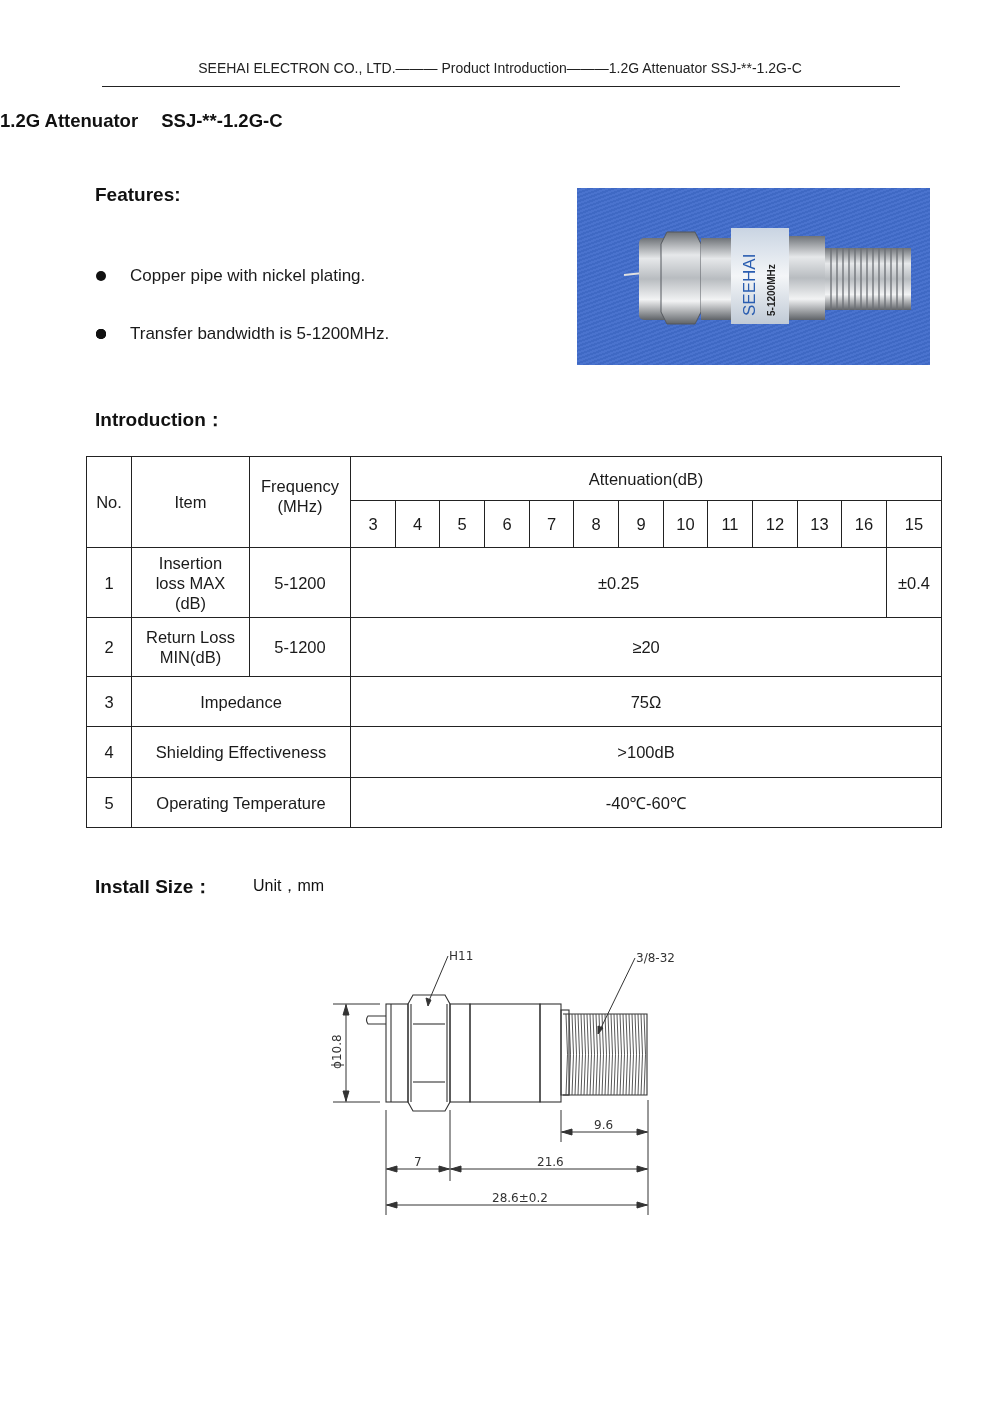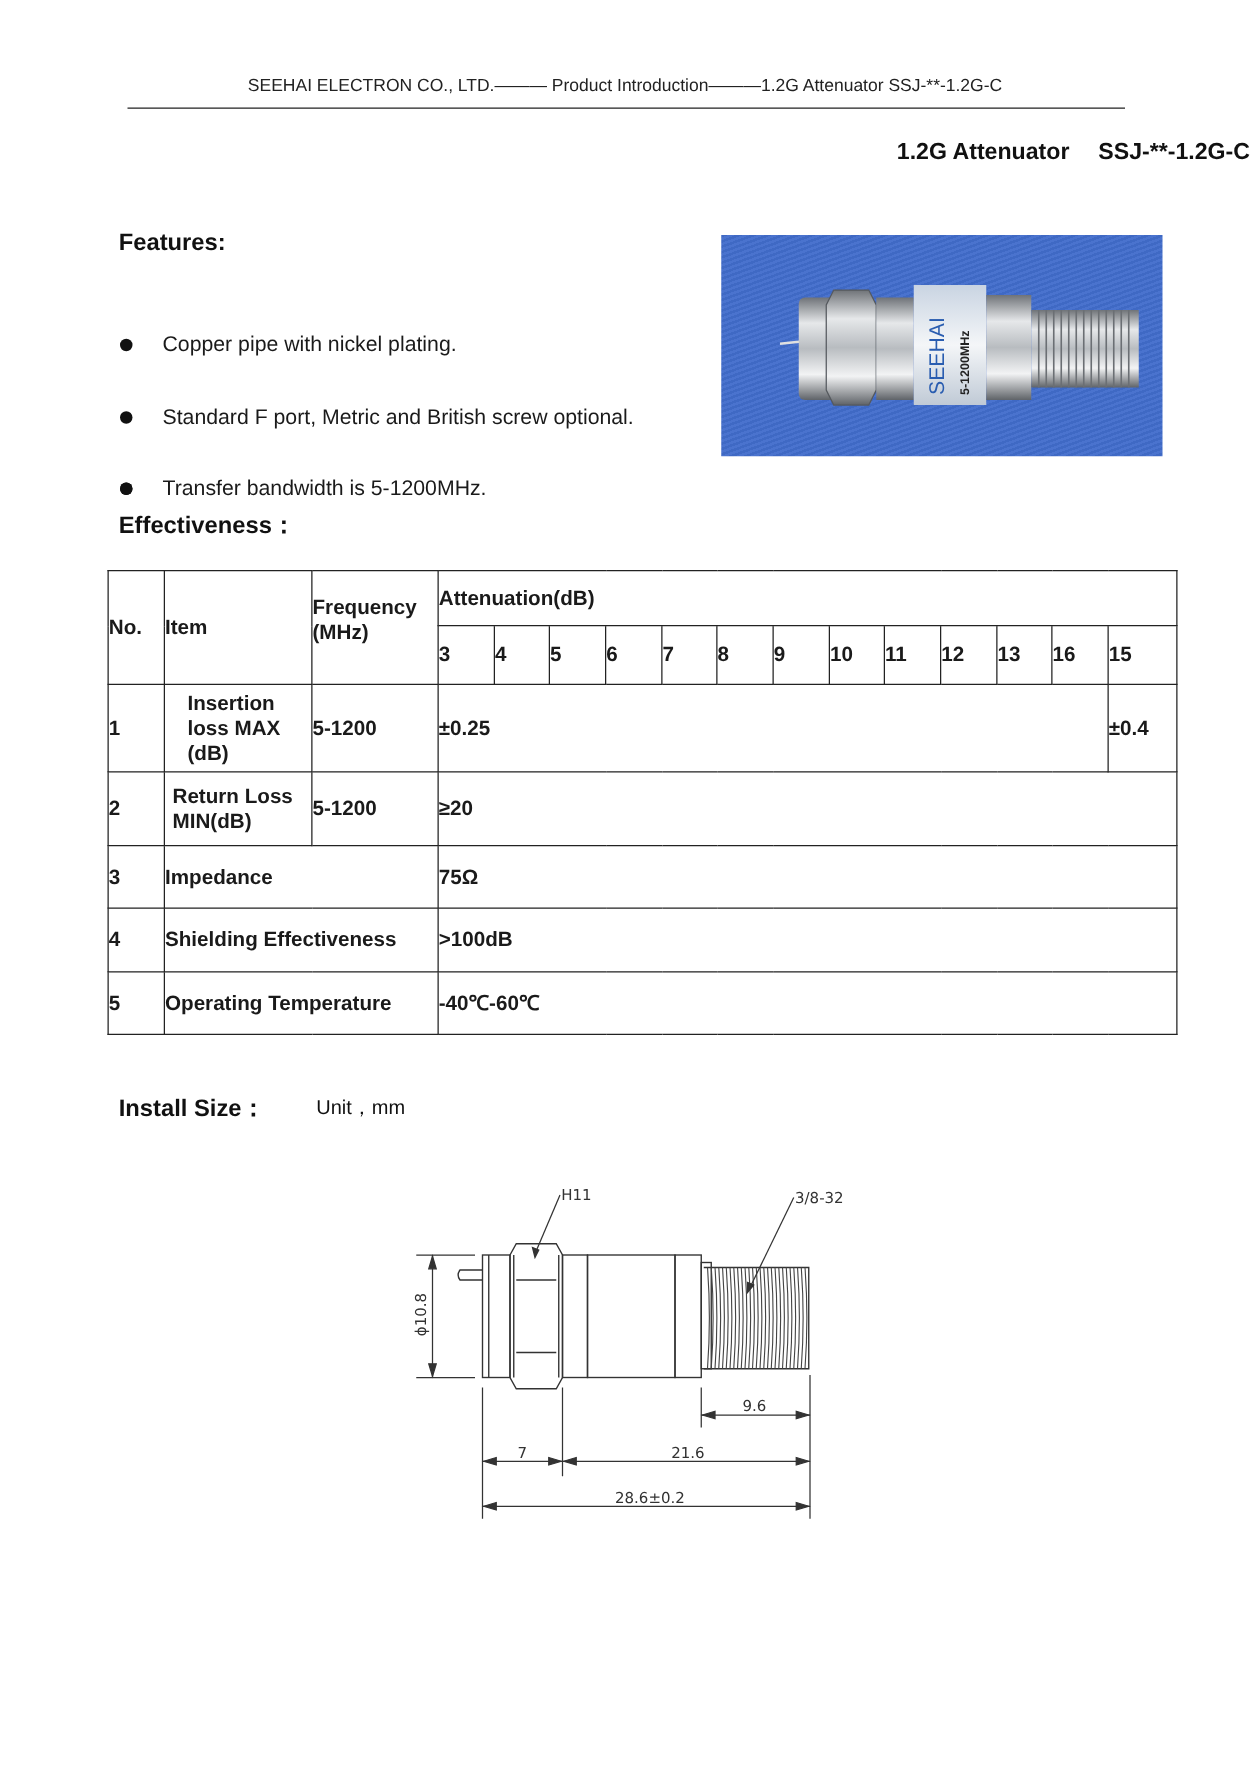--- a/index.html
+++ b/index.html
@@ -2,57 +2,57 @@
 <html><head>
 <meta charset="utf-8">
 <style>
   html, body { margin: 0; padding: 0; background: #ffffff; }
   body { width: 1000px; height: 1415px; position: relative; overflow: hidden;
          font-family: "Liberation Sans", sans-serif; color: #111; }
   .header-line { position: absolute; left: 0; width: 1000px; top: 60px; text-align: center;
                  font-size: 14px; color: #222; }
   .header-rule { position: absolute; left: 102px; width: 798px; top: 86px; height: 0;
                  border-top: 1.5px solid #222; }
-  .doc-title { position: absolute; top: 110px; left: 0; width: 1000px; text-align: right;
+  .doc-title { position: absolute; top: 110px; left: 0; width: 1000px; text-align: left;
                font-size: 18.5px; font-weight: bold; }
   .doc-title .model { margin-left: 18px; }
   .section-heading { position: absolute; font-size: 19px; font-weight: bold; }
   .features-list { position: absolute; left: 95px; top: 229px; margin: 0; padding: 0; list-style: none;
                    font-size: 17px; line-height: 21.5px; color: #1a1a1a; }
   .features-list li { position: relative; padding-left: 35px; width: 430px; margin-top: 36px; }
   .features-list .bullet { position: absolute; left: 1px; top: 6px; width: 10px; height: 10px;
                            border-radius: 50%; background: #111; }
   .photo { position: absolute; left: 577px; top: 188px; width: 353px; height: 177px;
            background: repeating-linear-gradient(160deg, #3f69c4 0px, #3f69c4 2px, #4a73ce 2px, #4a73ce 4px);
            overflow: hidden; }
   table.spec { position: absolute; left: 86px; top: 456px; border-collapse: collapse;
                font-size: 16.5px; color: #1a1a1a; table-layout: fixed; width: 856px; }
-  table.spec td { border: 1.5px solid #222; text-align: left; vertical-align: middle;
-                  padding: 0; line-height: 20px; font-weight: bold; }
+  table.spec td { border: 1.5px solid #222; text-align: center; vertical-align: middle;
+                  padding: 0; line-height: 20px; }
   .install-heading { position: absolute; left: 95px; top: 874px; font-size: 19px; font-weight: bold; }
   .unit-label { position: absolute; left: 253px; top: 876px; font-size: 16px; }
   .drawing { position: absolute; left: 310px; top: 935px; }
   .drawing text { font-family: "DejaVu Sans", sans-serif; font-size: 12px; fill: #333; }
 </style>
 </head>
 <body>
 
 <div class="header-line">SEEHAI ELECTRON CO., LTD.——— Product Introduction———1.2G Attenuator SSJ-**-1.2G-C</div>
 <div class="header-rule"></div>
 
 <div class="doc-title">
   <span>1.2G Attenuator</span>
   <span class="model">SSJ-**-1.2G-C</span>
 </div>
 
 <div class="section-heading" style="left:95px; top:184px;">Features:</div>
 
 <ul class="features-list">
   <li><span class="bullet"></span><span>Copper pipe with nickel plating.</span></li>
-  <li><span class="bullet"></span><span>Standard F port, Metric and British screw optional.</span></li>
+  <li><span class="bullet"></span></li>
   <li><span class="bullet"></span></li>
   <li><span class="bullet"></span><span>Transfer bandwidth is 5-1200MHz.</span></li>
 </ul>
 
 <div class="photo">
   <svg width="353" height="177" viewBox="0 0 353 177">
     <defs>
       <linearGradient id="metal" x1="0" y1="0" x2="0" y2="1">
         <stop offset="0" stop-color="#6f7378"></stop>
         <stop offset="0.25" stop-color="#e6e8ea"></stop>
@@ -86,21 +86,21 @@
         <line x1="296" y1="60" x2="296" y2="122"></line>
       <line x1="302" y1="60" x2="302" y2="122"></line>
         <line x1="308" y1="60" x2="308" y2="122"></line>
       <line x1="314" y1="60" x2="314" y2="122"></line>
         <line x1="320" y1="60" x2="320" y2="122"></line>
       <line x1="326" y1="60" x2="326" y2="122"></line>
     </g>
   </svg>
 </div>
 
-<div class="section-heading" style="left:95px; top:407px;">Effectiveness：</div>
+<div class="section-heading" style="left:95px; top:407px;">Introduction：</div>
 
 <table class="spec">
   <colgroup>
     <col style="width:45px">
       <col style="width:118px">
       <col style="width:101px">
     <col style="width:45px">
       <col style="width:44px">
       <col style="width:45px">
       <col style="width:45px">

